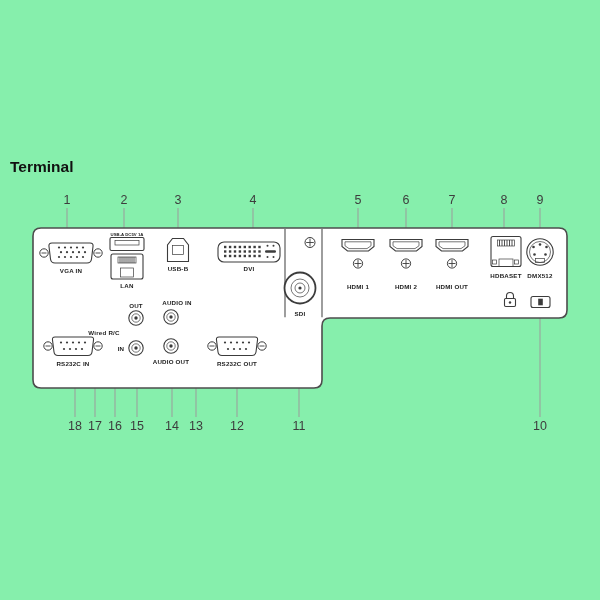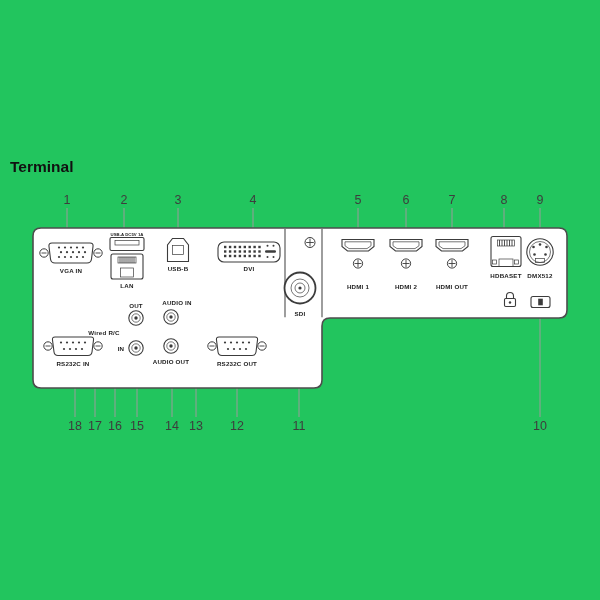--- a/index.html
+++ b/index.html
@@ -1,16 +1,16 @@
 <!DOCTYPE html>
 <html><head>
 <meta charset="utf-8">
 <style>
   html,body { margin:0; padding:0; background:#ffffff; }
-  .canvas { position:relative; width:600px; height:600px; background:#22c55e; overflow:hidden; }
+  .canvas { position:relative; width:600px; height:600px; background:#86efac; overflow:hidden; }
   svg { display:block; }
   text { font-family:"Liberation Sans", sans-serif; }
   .title-text { font-size:15.5px; font-weight:700; fill:#111111; }
   .callout-num { font-size:12.5px; fill:#3d3d3d; text-anchor:middle; }
   .port-label { font-size:6.2px; font-weight:700; fill:#1c1c1c; text-anchor:middle; letter-spacing:.2px; }
   .tiny-label { font-size:4.3px; font-weight:700; fill:#1c1c1c; text-anchor:middle; }
   .halo { paint-order:stroke; stroke:#ffffff; stroke-width:2.4px; stroke-linejoin:round; }
   .leader { stroke:#9b9b9b; stroke-width:1; fill:none; }
   .outline { fill:#ffffff; stroke:#4d4d4d; stroke-width:1.6; }
   .conn { fill:#ffffff; stroke:#3c3c3c; stroke-width:1.1; }

